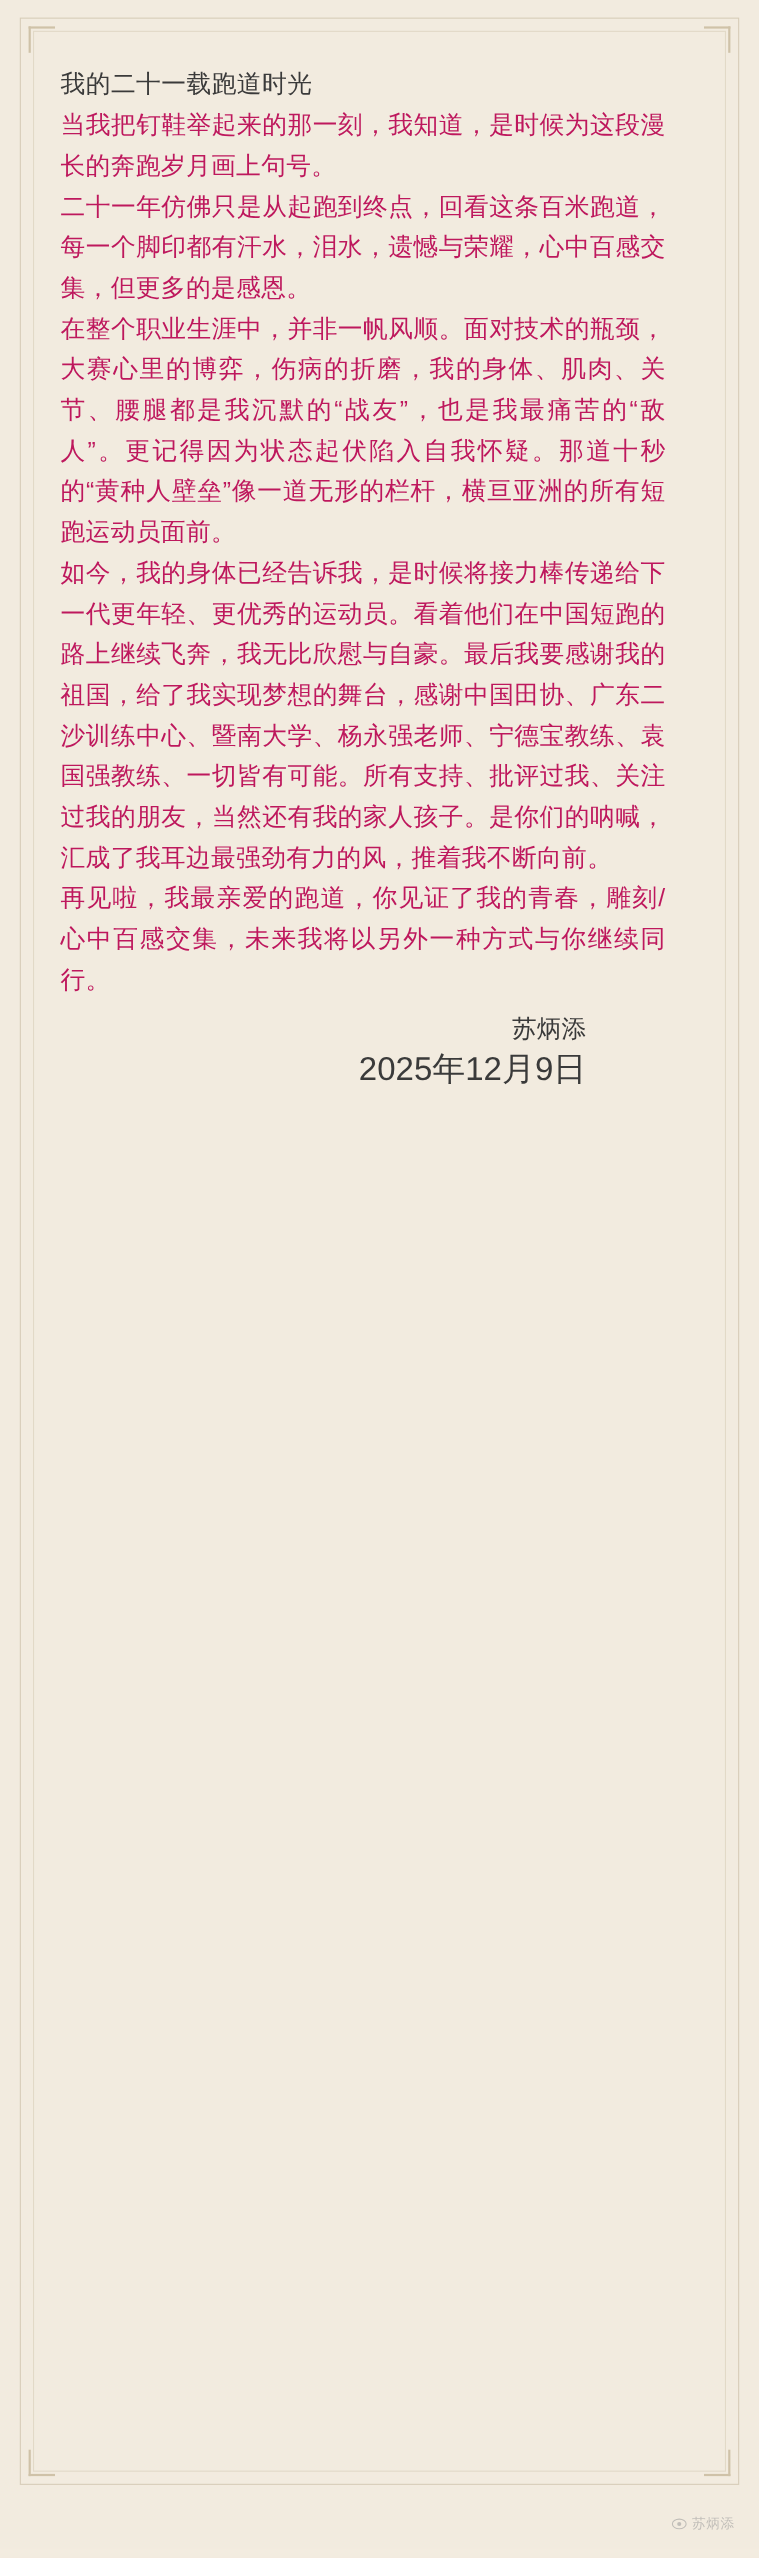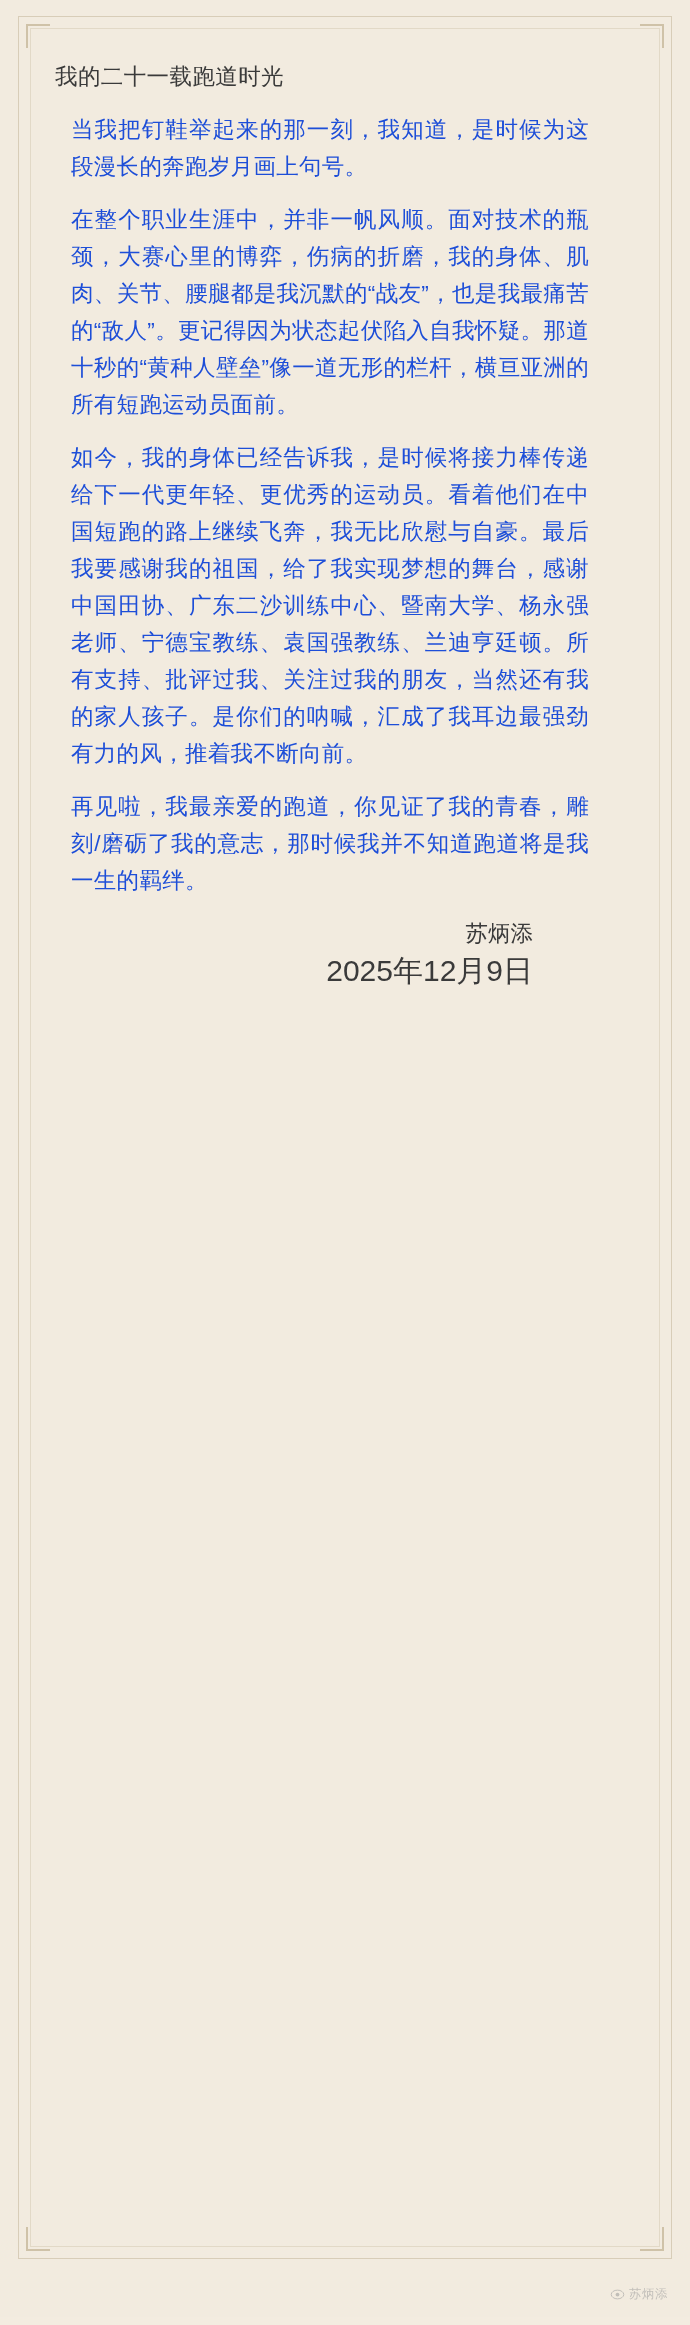--- a/index.html
+++ b/index.html
@@ -64,25 +64,25 @@
   .title {
     font-size: 22.5px;
     line-height: 37px;
     color: #3a3a3a;
     letter-spacing: 0.4px;
     margin-bottom: 0px;
   }
   .para {
     font-size: 22.5px;
     line-height: 37px;
-    color: #1d4ed8;
+    color: #be185d;
     letter-spacing: 0.3px;
     text-align: justify;
     text-justify: inter-ideograph;
-    margin: 16px;
+    margin: 0;
   }
   .sign-block {
     margin-top: 8px;
     text-align: right;
     padding-right: 72px;
   }
   .sign-name {
     font-size: 22.5px;
     line-height: 37px;
     color: #3a3a3a;
@@ -122,23 +122,24 @@
   <div class="corner tl"></div>
   <div class="corner tr"></div>
   <div class="corner bl"></div>
   <div class="corner br"></div>
 
   <div class="content">
 
     <div class="title">我的二十一载跑道时光</div>
 
     <p class="para">当我把钉鞋举起来的那一刻，我知道，是时候为这段漫长的奔跑岁月画上句号。</p>
+    <p class="para">二十一年仿佛只是从起跑到终点，回看这条百米跑道，每一个脚印都有汗水，泪水，遗憾与荣耀，心中百感交集，但更多的是感恩。</p>
     <p class="para">在整个职业生涯中，并非一帆风顺。面对技术的瓶颈，大赛心里的博弈，伤病的折磨，我的身体、肌肉、关节、腰腿都是我沉默的“战友”，也是我最痛苦的“敌人”。更记得因为状态起伏陷入自我怀疑。那道十秒的“黄种人壁垒”像一道无形的栏杆，横亘亚洲的所有短跑运动员面前。</p>
-    <p class="para">如今，我的身体已经告诉我，是时候将接力棒传递给下一代更年轻、更优秀的运动员。看着他们在中国短跑的路上继续飞奔，我无比欣慰与自豪。最后我要感谢我的祖国，给了我实现梦想的舞台，感谢中国田协、广东二沙训练中心、暨南大学、杨永强老师、宁德宝教练、袁国强教练、兰迪亨廷顿。所有支持、批评过我、关注过我的朋友，当然还有我的家人孩子。是你们的呐喊，汇成了我耳边最强劲有力的风，推着我不断向前。</p>
-    <p class="para">再见啦，我最亲爱的跑道，你见证了我的青春，雕刻/磨砺了我的意志，那时候我并不知道跑道将是我一生的羁绊。</p>
+    <p class="para">如今，我的身体已经告诉我，是时候将接力棒传递给下一代更年轻、更优秀的运动员。看着他们在中国短跑的路上继续飞奔，我无比欣慰与自豪。最后我要感谢我的祖国，给了我实现梦想的舞台，感谢中国田协、广东二沙训练中心、暨南大学、杨永强老师、宁德宝教练、袁国强教练、一切皆有可能。所有支持、批评过我、关注过我的朋友，当然还有我的家人孩子。是你们的呐喊，汇成了我耳边最强劲有力的风，推着我不断向前。</p>
+    <p class="para">再见啦，我最亲爱的跑道，你见证了我的青春，雕刻/心中百感交集，未来我将以另外一种方式与你继续同行。</p>
 
     <div class="sign-block">
       <div class="sign-name">苏炳添</div>
       <div class="sign-date">2025年12月9日</div>
     </div>
 
   </div>
 
   <div class="watermark">
     <svg class="wm-icon" viewBox="0 0 24 24">

